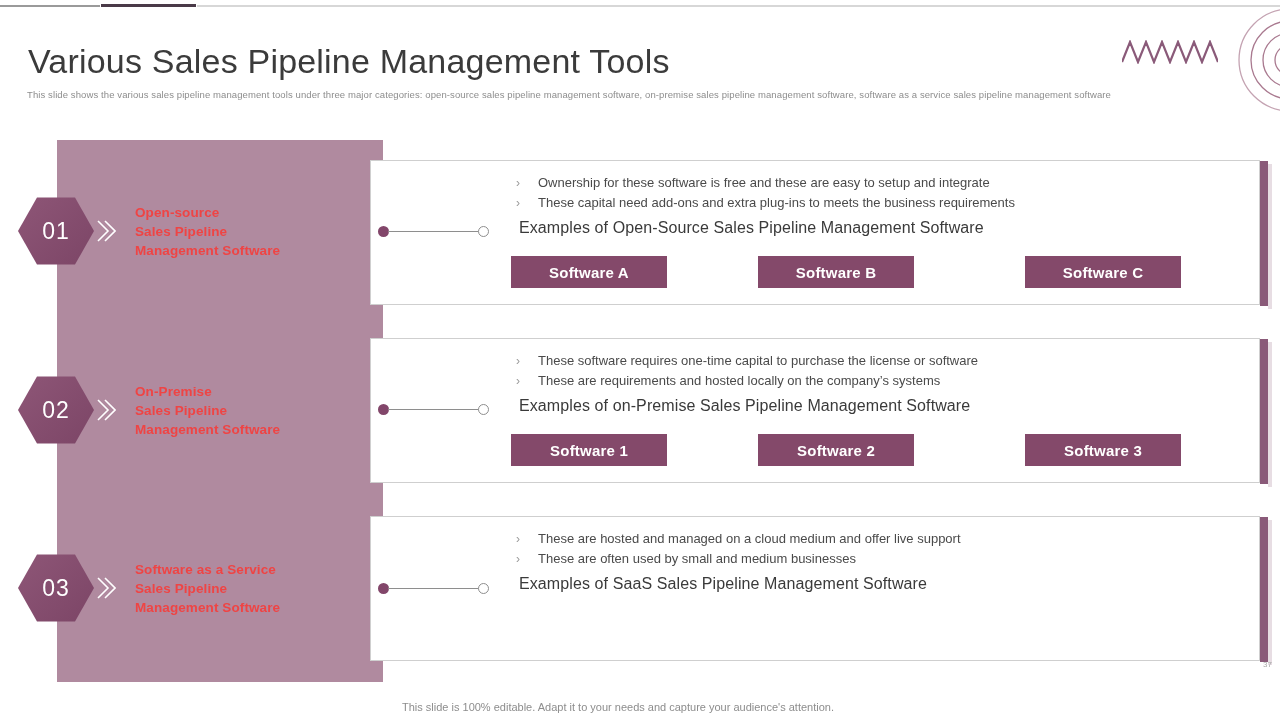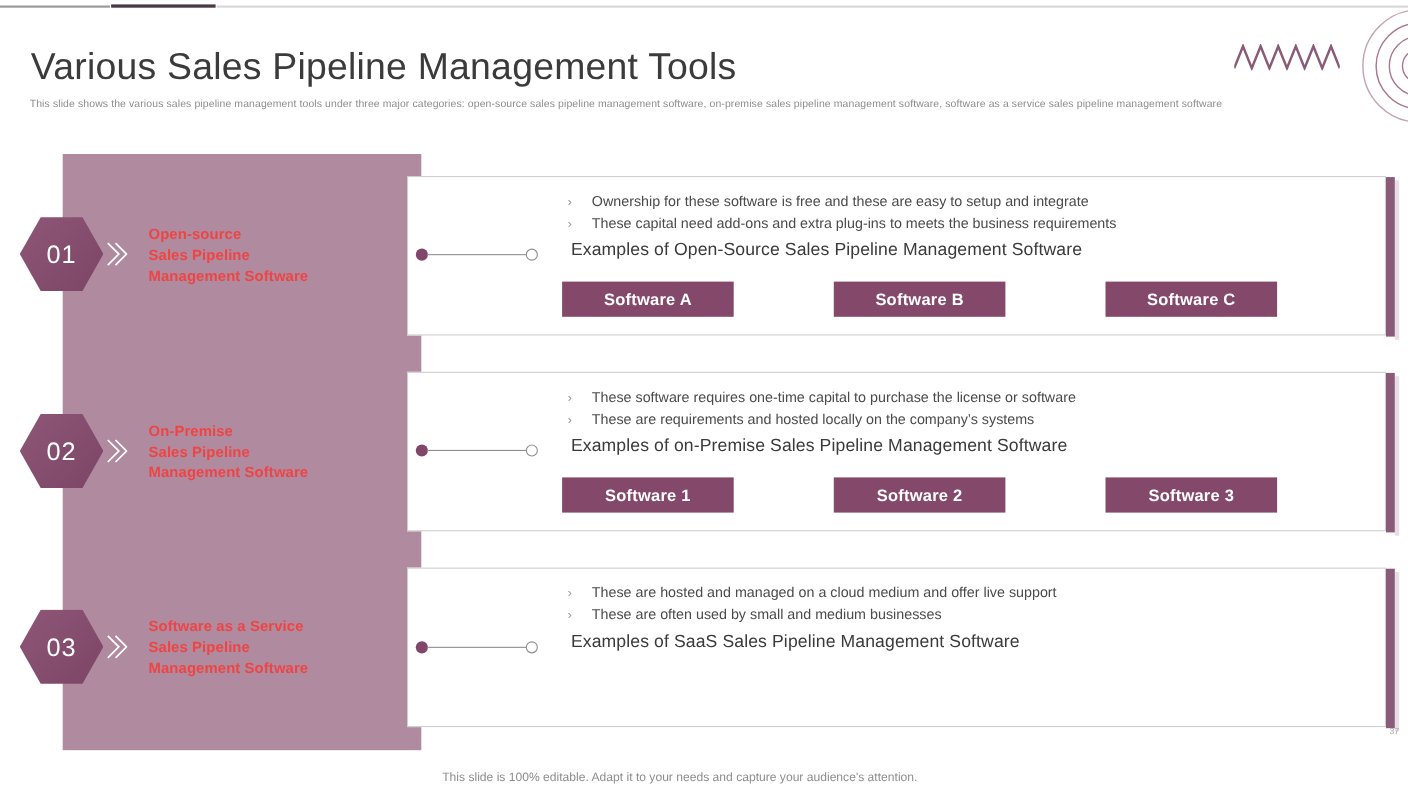--- a/index.html
+++ b/index.html
@@ -197,21 +197,21 @@
     color: #ffffff;
     font-size: 15px;
     font-weight: bold;
     display: flex;
     align-items: center;
     justify-content: center;
     letter-spacing: 0.2px;
   }
   .chip-0 { left: 0px; }
   .chip-1 { left: 247px; }
-  .chip-2 { left: 494px; text-align: right; }
+  .chip-2 { left: 514px; text-align: right; }
 
   
   .connector {
     position: absolute;
     left: 378px;
     width: 115px;
     height: 12px;
   }
   .conn-1 { top: 226px; }
   .conn-2 { top: 404px; }

